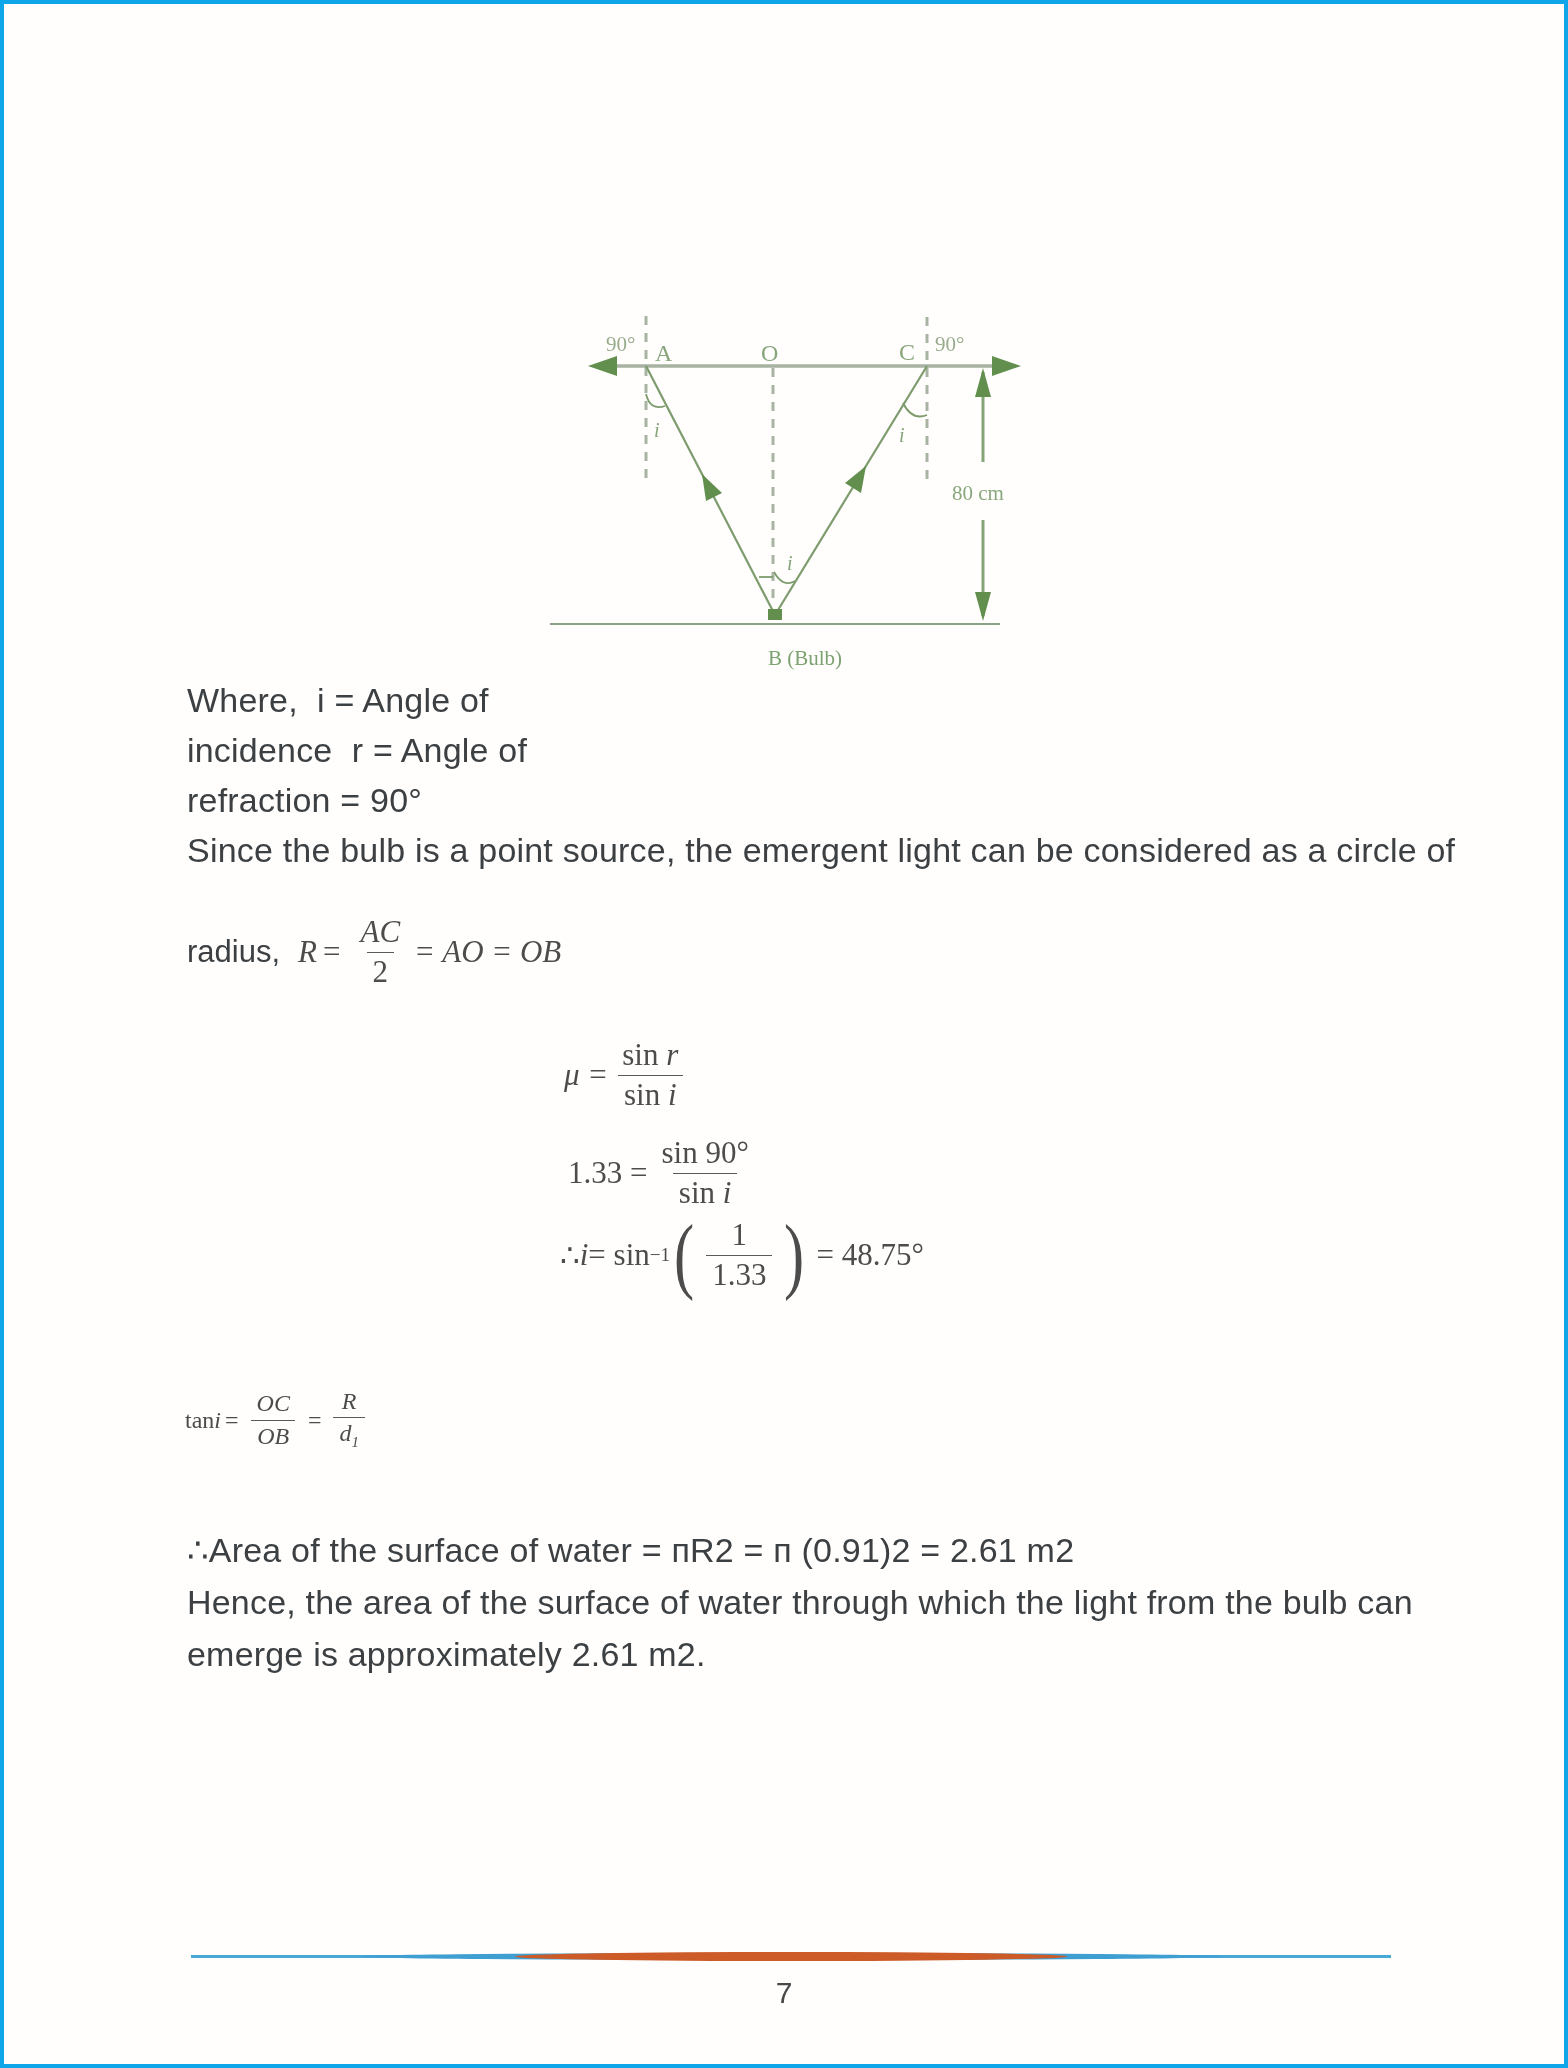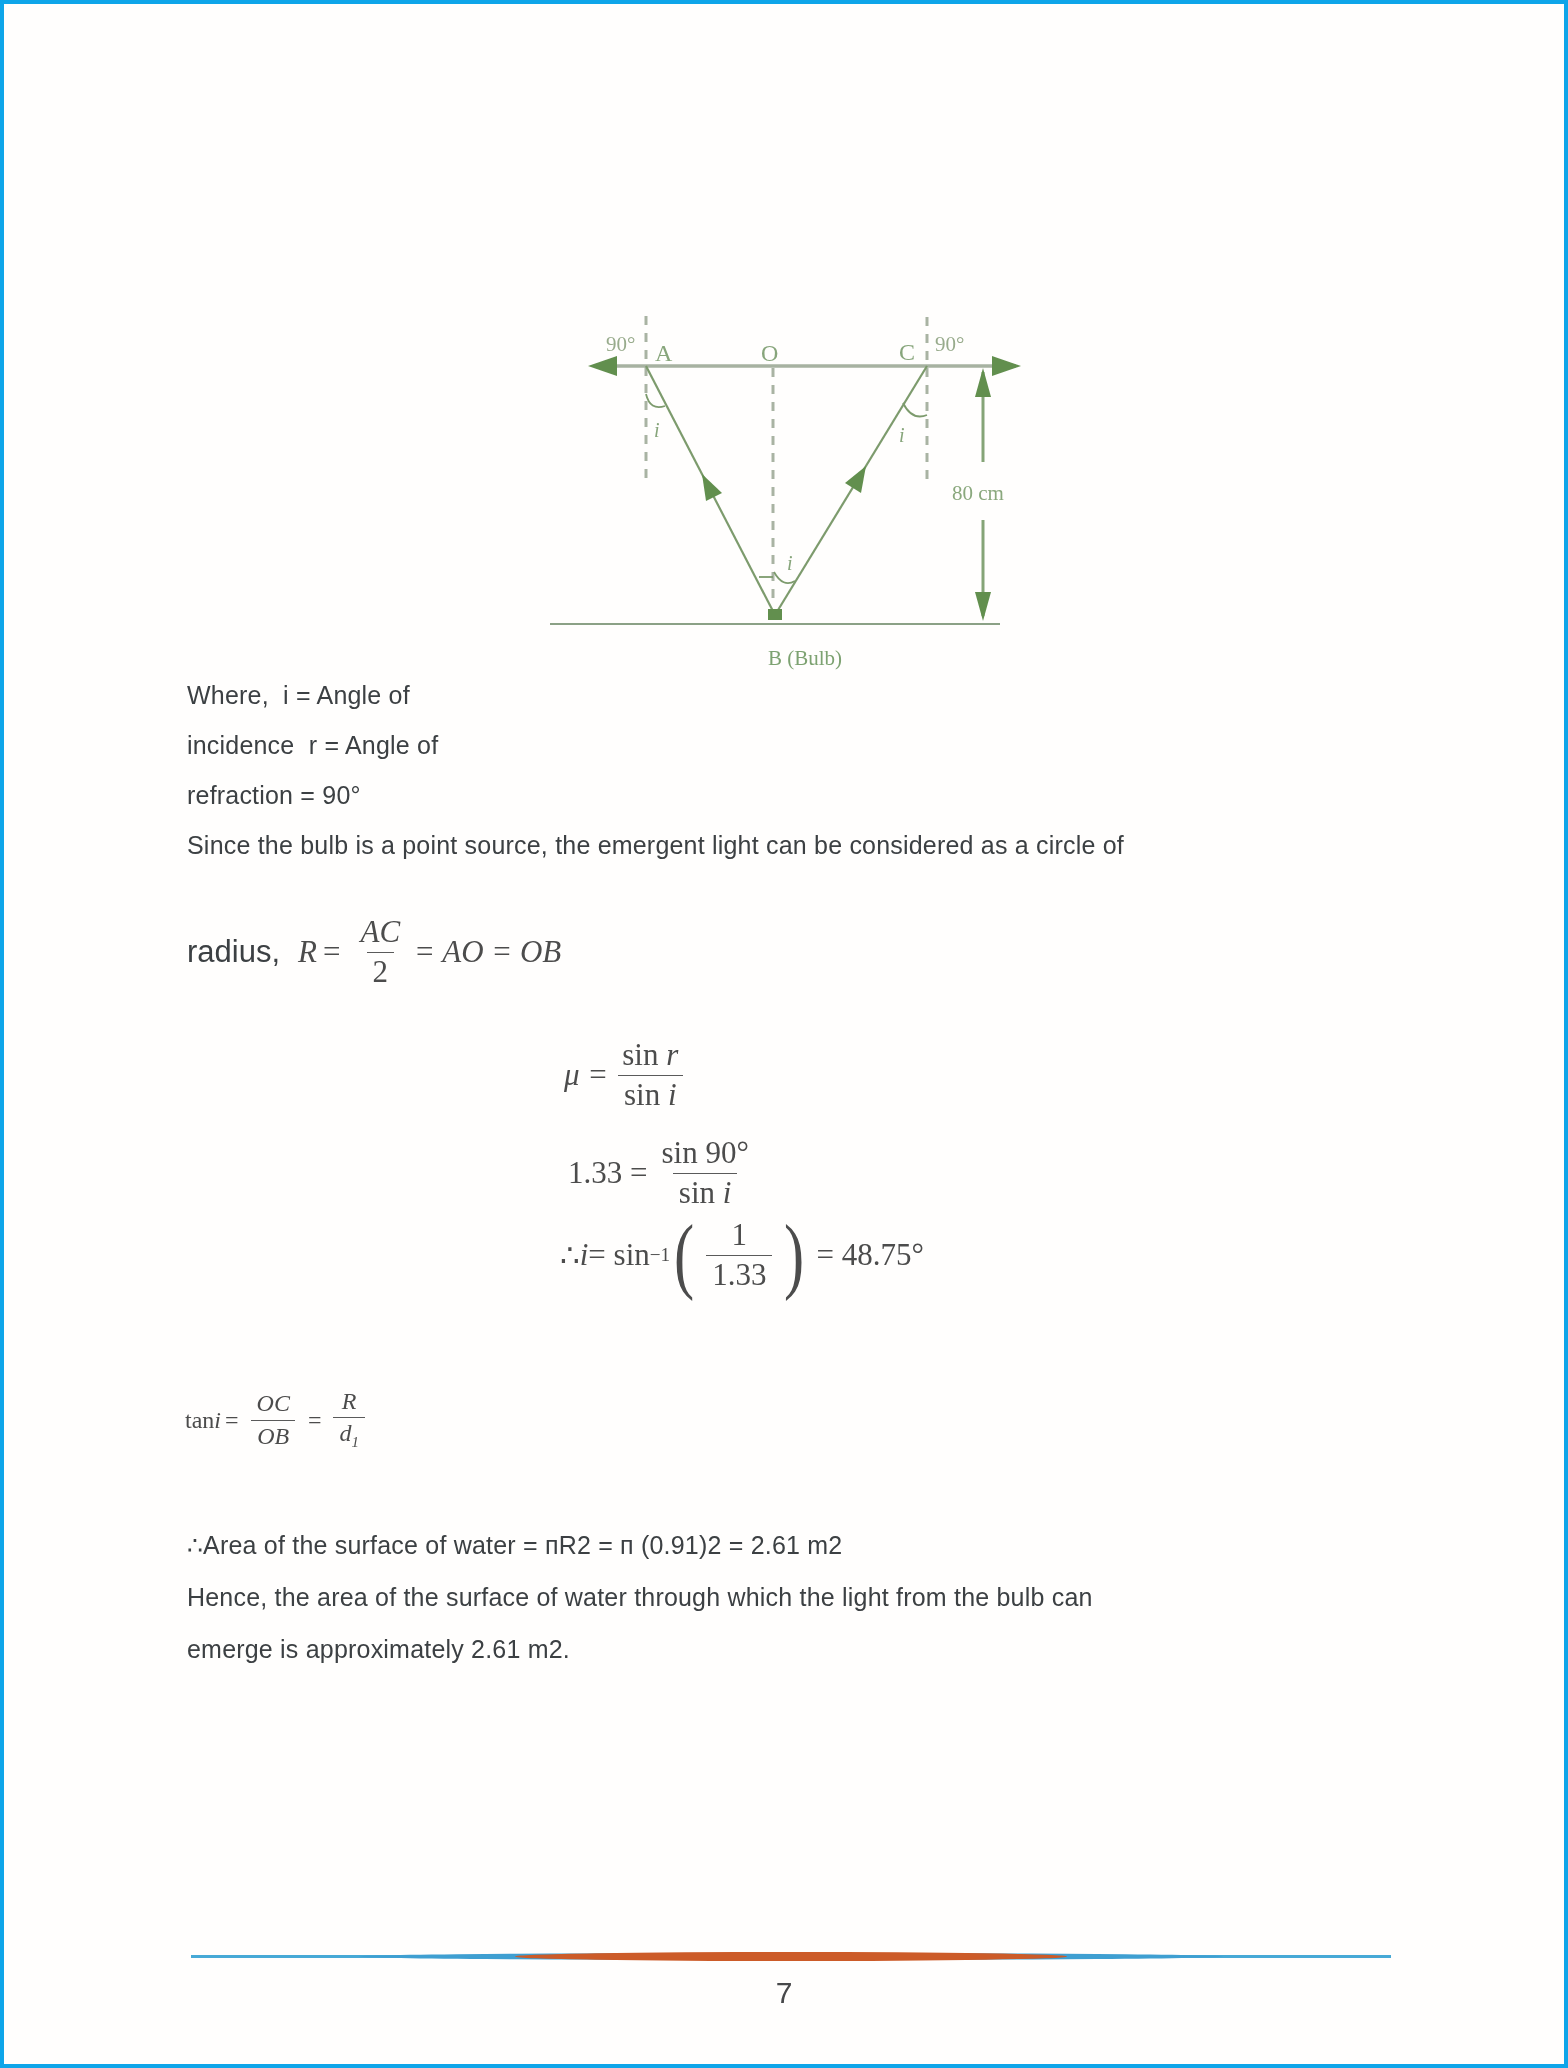--- a/index.html
+++ b/index.html
@@ -2,21 +2,21 @@
 <html><head>
 <meta charset="utf-8">
 <style>
   html,body{margin:0;padding:0;background:#ffffff;}
   .page{
     position:relative;width:1568px;height:2068px;background:#fffefd;
     font-family:"Liberation Sans",sans-serif;overflow:hidden;
     box-sizing:border-box;border:4px solid #0ea5e9;
   }
   .tline{
-    position:absolute;left:183px;font-size:25px;color:#3c4043;
+    position:absolute;left:183px;font-size:34px;color:#3c4043;
     line-height:1.2;white-space:pre-wrap;letter-spacing:0.2px;
   }
   
   .math{position:absolute;display:flex;align-items:center;color:#4c4c4c;
     font-family:"Liberation Serif",serif;font-size:31px;}
   .math .sans{font-family:"Liberation Sans",sans-serif;color:#3c4043;}
   .mvar{font-style:italic;}
   .frac{display:inline-flex;flex-direction:column;align-items:center;
     vertical-align:middle;margin:0 8px;}
   .frac .num{padding:0 6px 3px 6px;line-height:1.05;}

